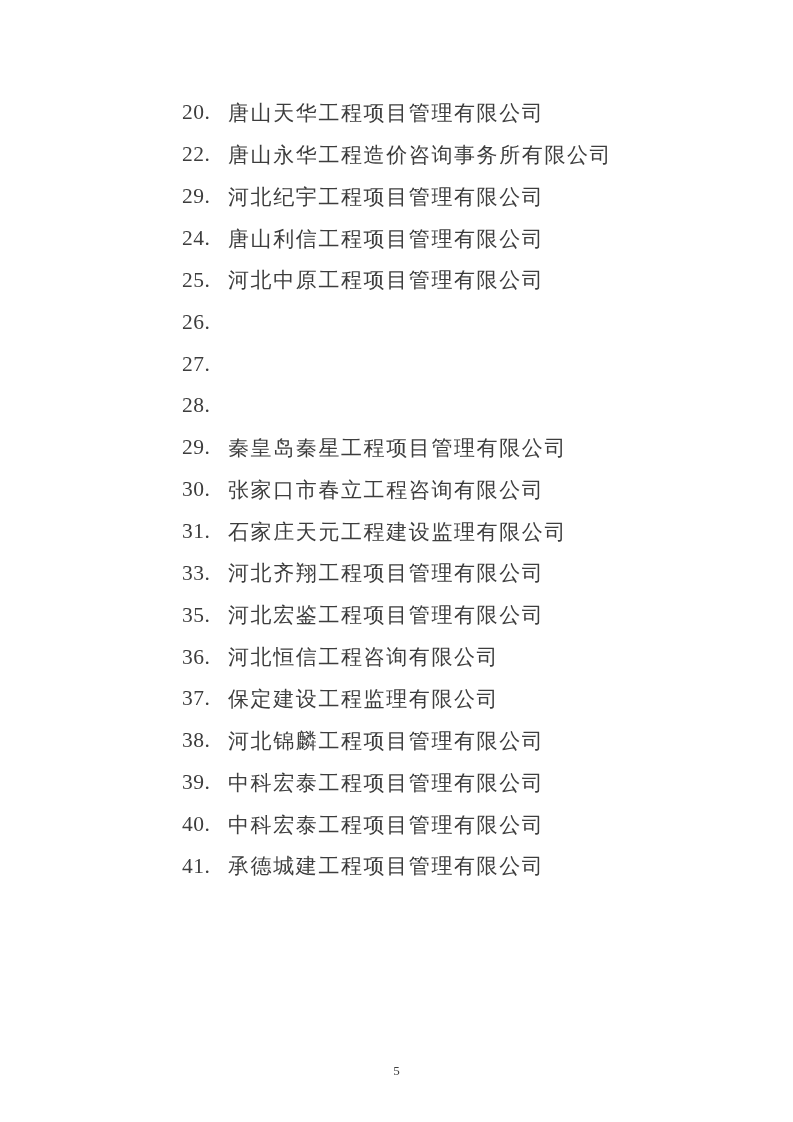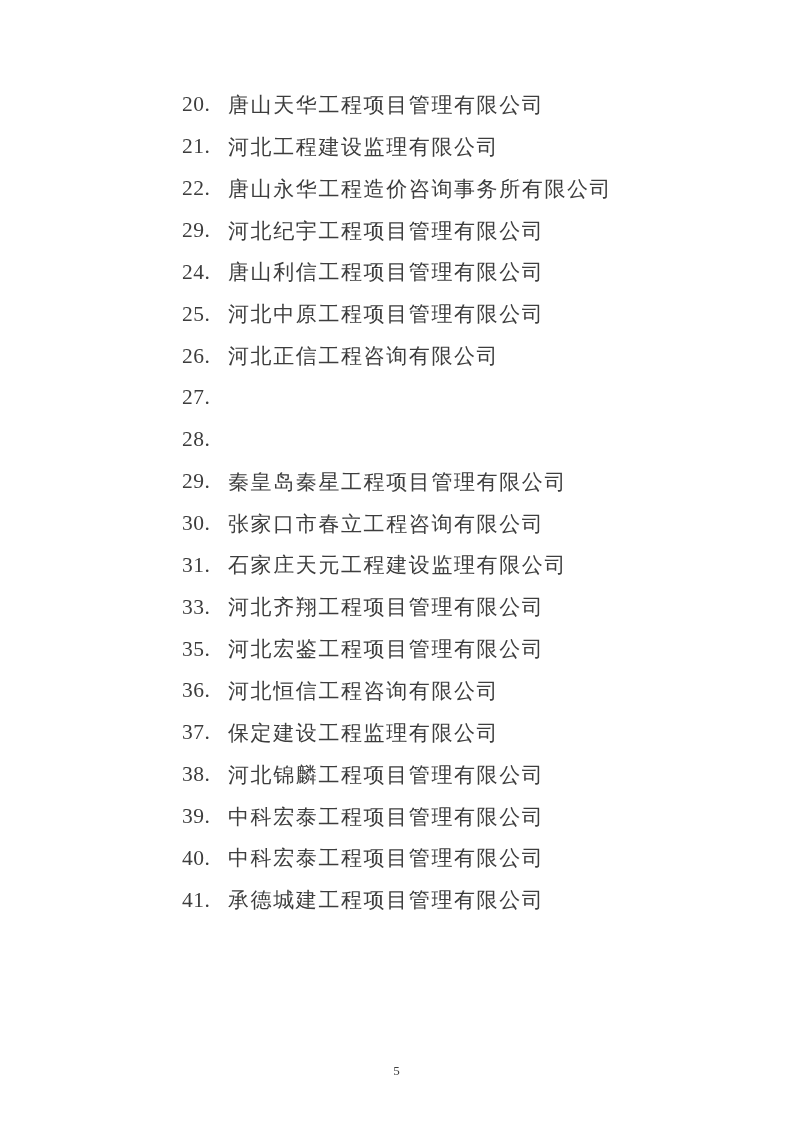--- a/index.html
+++ b/index.html
@@ -11,21 +11,21 @@
     position: relative;
     width: 793px;
     height: 1122px;
     background: #ffffff;
     overflow: hidden;
     font-family: "Liberation Serif", serif;
     color: #3d3d3d;
   }
   .company-list {
     position: absolute;
-    top: 84px;
+    top: 92px;
     left: 0;
     margin: 0;
     padding: 0 0 0 182px;
     list-style: none;
   }
   .company-row {
     display: flex;
     align-items: center;
     height: 41.86px;
     font-size: 21px;
@@ -58,42 +58,37 @@
 
 <div class="page">
 
   <ol class="company-list">
 
   <li class="company-row">
       <span class="num">20.</span>
       <span class="name">唐山天华工程项目管理有限公司</span>
     </li>
       <li class="company-row">
-      <span class="num">21.</span>
-      <span class="name">河北工程建设监理有限公司</span>
-    </li>
-      <li class="company-row">
       <span class="num">22.</span>
       <span class="name">唐山永华工程造价咨询事务所有限公司</span>
     </li>
       <li class="company-row">
       <span class="num">29.</span>
       <span class="name">河北纪宇工程项目管理有限公司</span>
     </li>
       <li class="company-row">
       <span class="num">24.</span>
       <span class="name">唐山利信工程项目管理有限公司</span>
     </li>
       <li class="company-row">
       <span class="num">25.</span>
       <span class="name">河北中原工程项目管理有限公司</span>
     </li>
       <li class="company-row">
       <span class="num">26.</span>
-      <span class="name">河北正信工程咨询有限公司</span>
     </li>
       <li class="company-row">
       <span class="num">27.</span>
     </li>
       <li class="company-row">
       <span class="num">28.</span>
     </li>
       <li class="company-row">
       <span class="num">29.</span>
       <span class="name">秦皇岛秦星工程项目管理有限公司</span>

